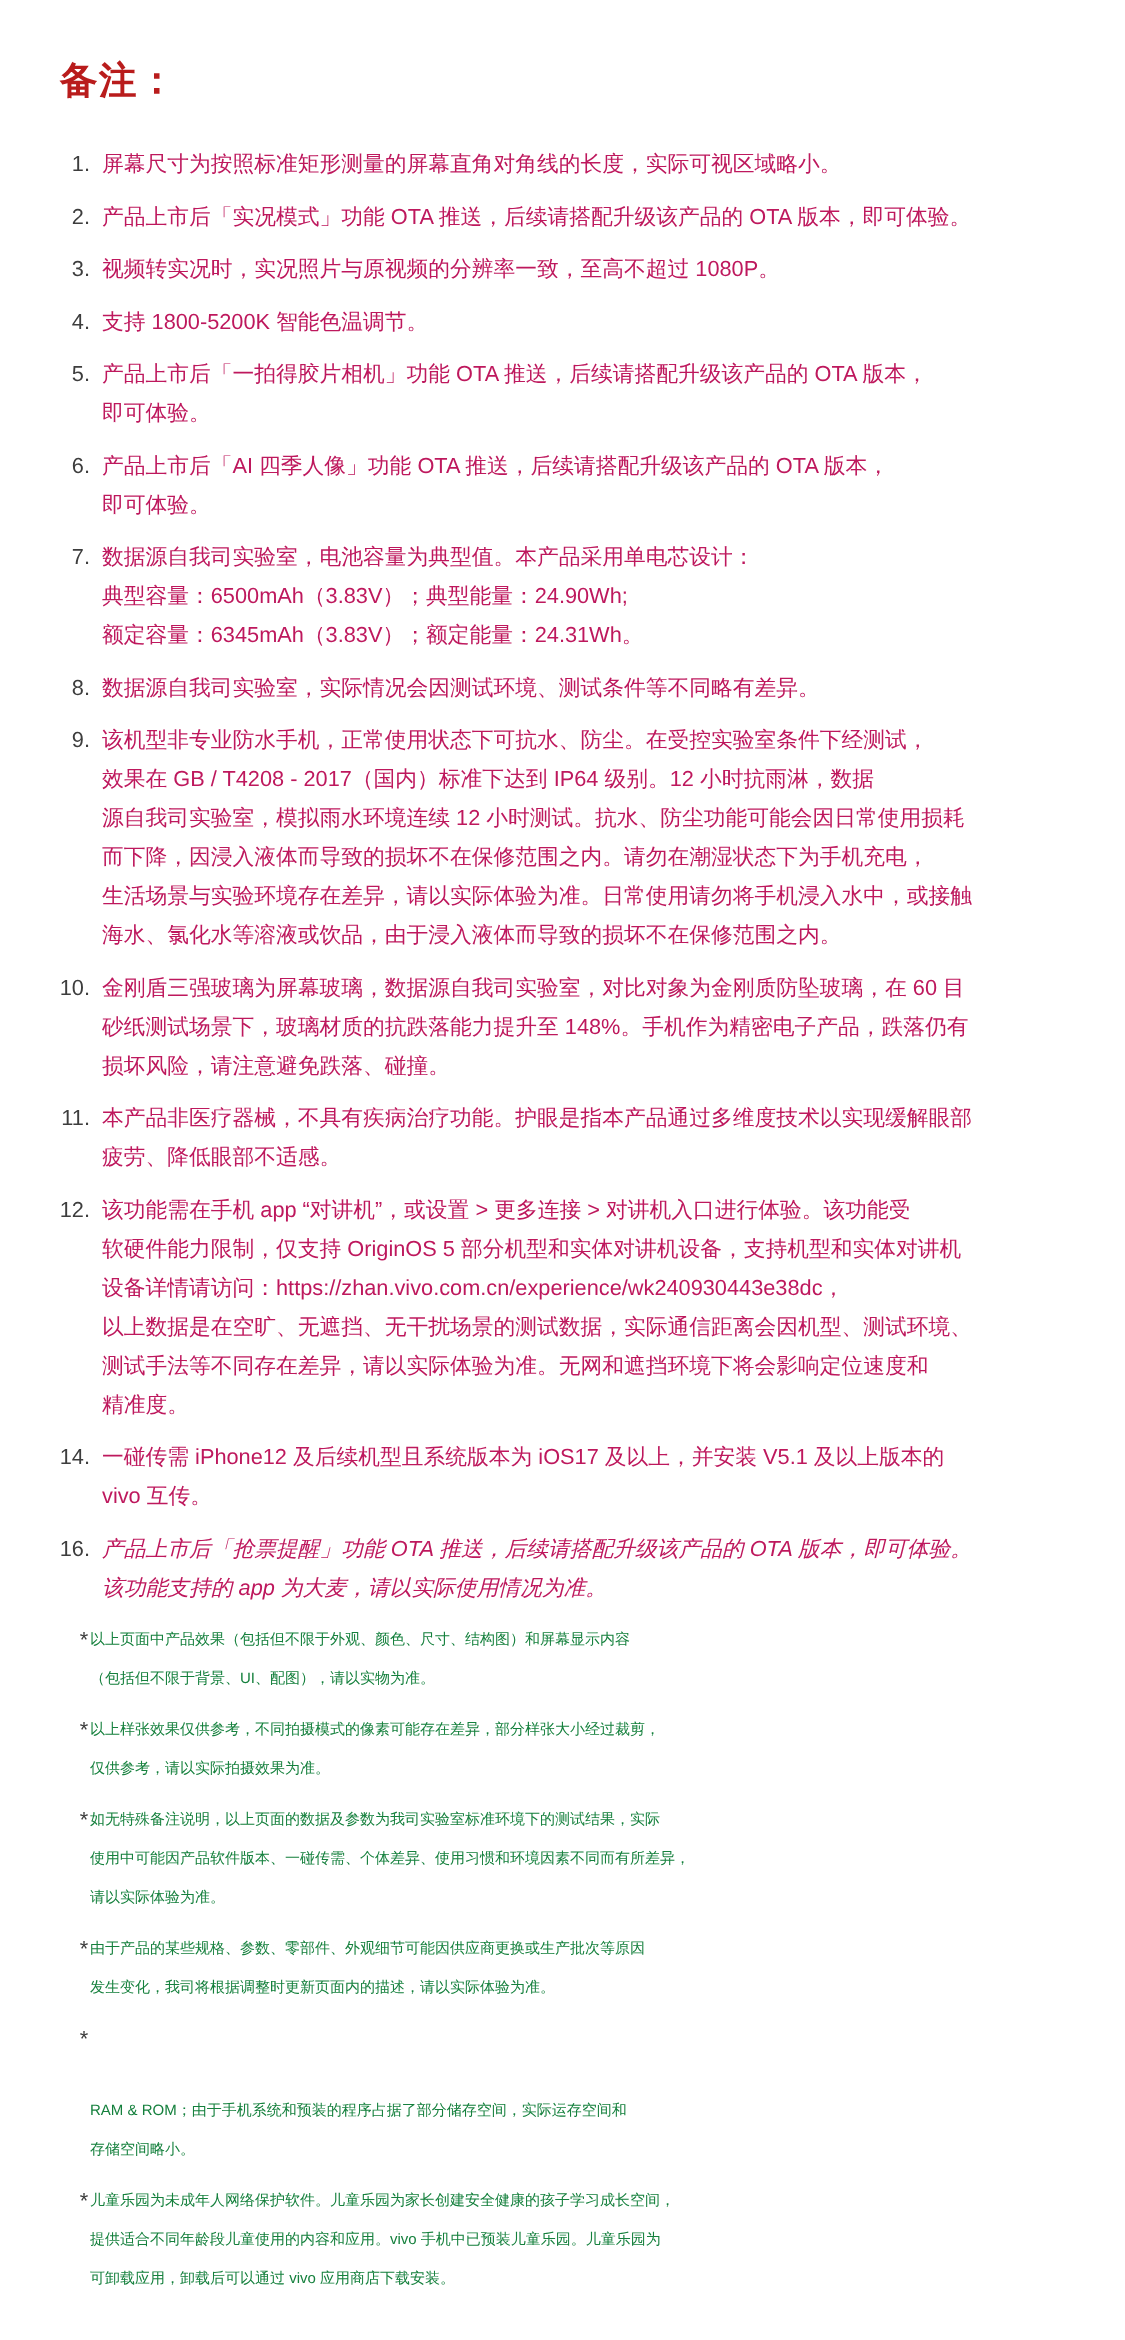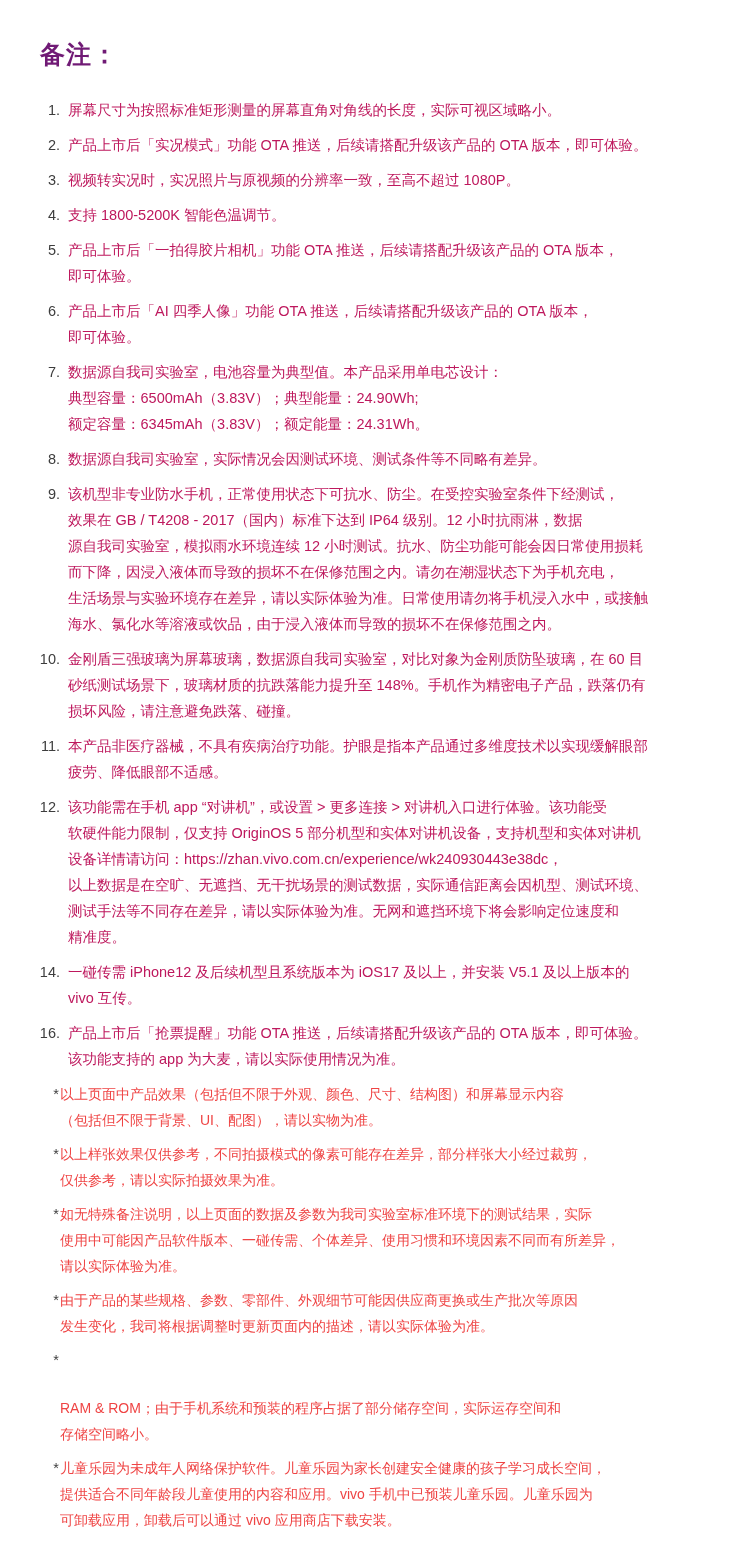--- a/index.html
+++ b/index.html
@@ -15,21 +15,21 @@
     -webkit-font-smoothing: antialiased;
   }
   .page {
     width: 750px;
     box-sizing: border-box;
     padding: 38px 34px 30px 34px;
   }
   .doc-title {
     font-size: 25px;
     font-weight: bold;
-    color: #701a75;
+    color: #b91c1c;
     letter-spacing: 1px;
     margin: 0 0 26px 6px;
     line-height: 1.3;
   }
   ol.notes {
     list-style: none;
     margin: 0;
     padding: 0;
   }
   ol.notes > li {
@@ -68,23 +68,23 @@
     width: 26px;
     min-width: 26px;
     text-align: center;
     font-size: 14.5px;
     line-height: 26px;
     color: #3d3d3d;
     padding-left: 18px;
     box-sizing: border-box;
   }
   .star-text {
-    font-size: 14px;
-    line-height: 26px;
-    color: #ef4444;
+    font-size: 10px;
+    line-height: 26px;
+    color: #15803d;
     flex: 1;
     word-break: break-word;
   }
 </style>
 </head>
 <body>
 
 <div class="page">
 
   <h1 class="doc-title">备注：</h1>
@@ -155,21 +155,21 @@
 测试手法等不同存在差异，请以实际体验为准。无网和遮挡环境下将会影响定位速度和
 精准度。</span>
     </li>
     <li>
       <span class="num">14.</span>
       <span class="body-text" style="white-space: pre-line;">一碰传需 iPhone12 及后续机型且系统版本为 iOS17 及以上，并安装 V5.1 及以上版本的
 vivo 互传。</span>
     </li>
     <li>
       <span class="num">16.</span>
-      <span class="body-text" style="white-space: pre-line;">产品上市后「抢票提醒」功能 OTA 推送，后续请搭配升级该产品的 OTA 版本，即可体验。
+      <span class="body-text" style="white-space: pre-line; font-style: italic;">产品上市后「抢票提醒」功能 OTA 推送，后续请搭配升级该产品的 OTA 版本，即可体验。
 该功能支持的 app 为大麦，请以实际使用情况为准。</span>
     </li>
   </ol>
 
   <ul class="stars">
     <li>
       <span class="star">*</span>
       <span class="star-text" style="white-space: pre-line;">以上页面中产品效果（包括但不限于外观、颜色、尺寸、结构图）和屏幕显示内容
 （包括但不限于背景、UI、配图），请以实物为准。</span>
     </li>

